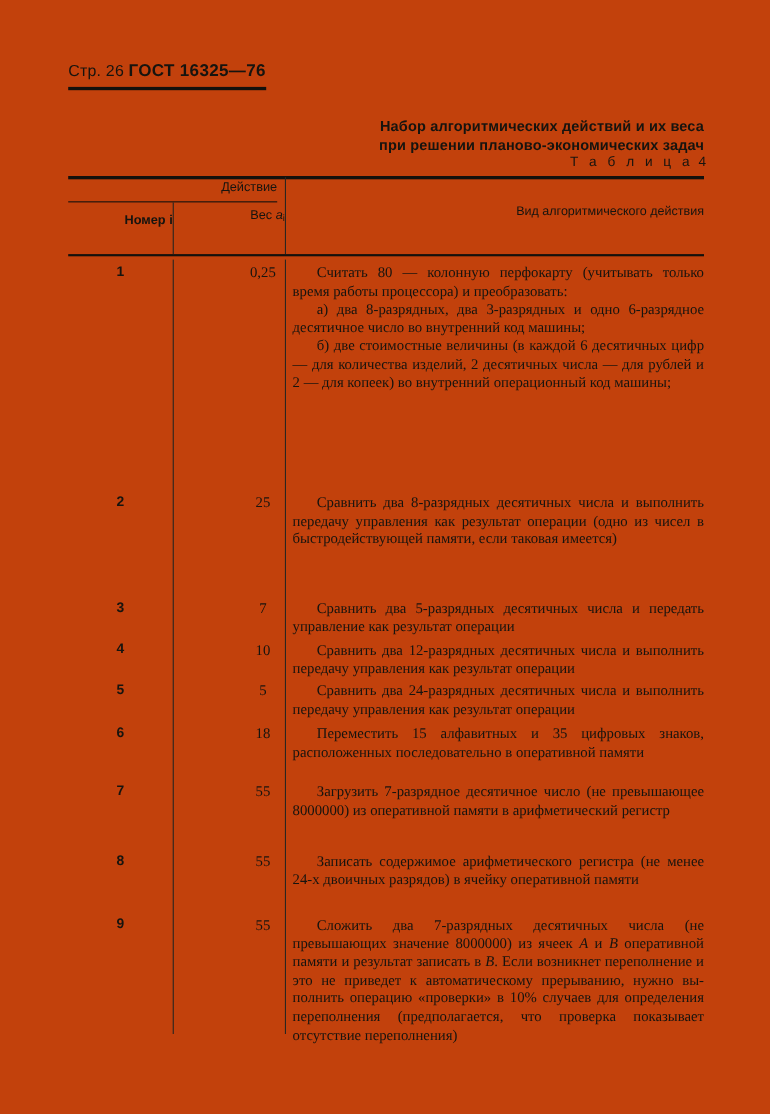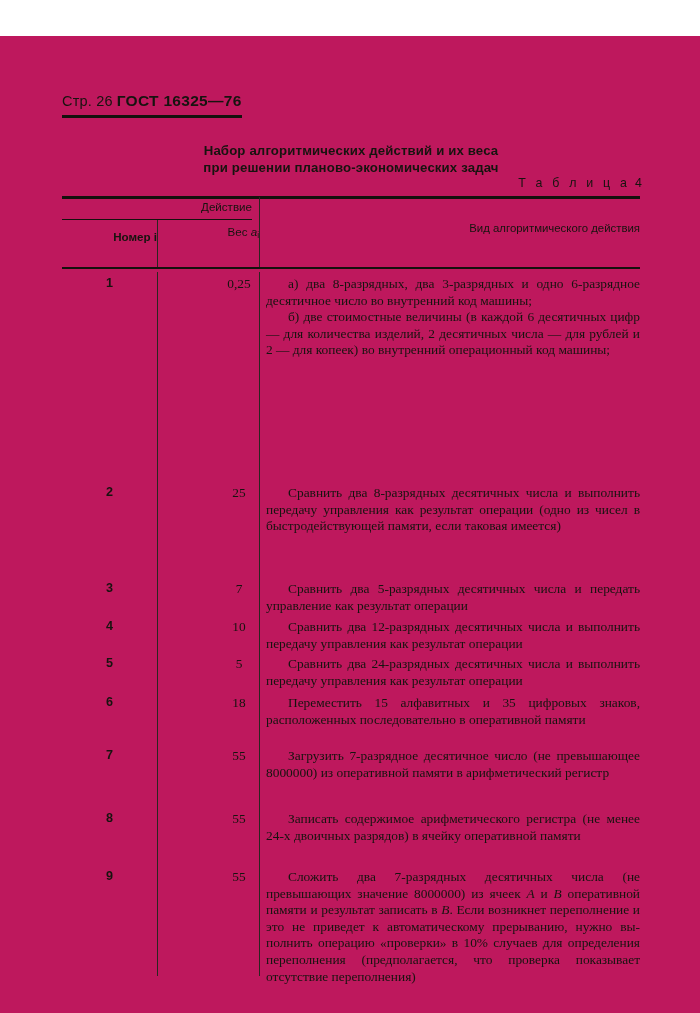--- a/index.html
+++ b/index.html
@@ -12,22 +12,21 @@
     height: 1013px;
     font-family: "Liberation Serif", "DejaVu Serif", serif;
     color: #16140f;
     position: relative;
     overflow: hidden;
   }
 
   .page {
     position: absolute;
     inset: 0;
-    background: #be185d;
-    margin-top: 36px;
+    background: #c2410c;
   }
 
   
   .page-header {
     position: absolute;
     left: 62px;
     top: 56px;
     width: 578px;
   }
   .page-header .hdr-line {
@@ -62,21 +61,21 @@
     left: 62px;
     top: 106px;
     width: 578px;
     text-align: center;
     font-family: "Liberation Sans", "DejaVu Sans", sans-serif;
     font-weight: 700;
     font-size: 13.2px;
     line-height: 17px;
     letter-spacing: 0.15px;
   }
-  .doc-title .t2 { display: block; }
+  .doc-title .t2 { display: block; text-align: right; }
 
   .table-caption {
     position: absolute;
     right: 58px;
     top: 140px;
     font-family: "Liberation Sans", "DejaVu Sans", sans-serif;
     font-size: 12.4px;
     letter-spacing: 3.2px;
   }
   .table-caption .cap-num { letter-spacing: 0; margin-left: 5px; }
@@ -191,20 +190,21 @@
     <span>Вес</span>
     <span class="it">a</span><span class="sub">i</span>
   </div>
   <div class="hc hc-kind">Вид алгоритмического действия</div>
 
   <div id="rows-host">
       <div class="row" style="top: 240px;">
         <div class="cell-num">1</div>
         <div class="cell-w">0,25</div>
         <div class="cell-desc">
+          <p>Считать 80 — колонную перфокарту (учиты­вать только время работы процессора) и преоб­разовать:</p>
           <p>а) два 8-разрядных, два 3-разрядных и одно 6-разрядное десятичное число во внутренний код машины;</p>
           <p>б) две стоимостные величины (в каждой 6 десятичных цифр — для количества изделий, 2 десятичных числа — для рублей и 2 — для копеек) во внутренний операционный код ма­шины;</p>
         </div>
       </div>
       <div class="row" style="top: 449px;">
         <div class="cell-num">2</div>
         <div class="cell-w">25</div>
         <div class="cell-desc">
           <p>Сравнить два 8-разрядных десятичных числа и выполнить передачу управления как результат операции (одно из чисел в быстродействующей памяти, если таковая имеется)</p>
         </div>

